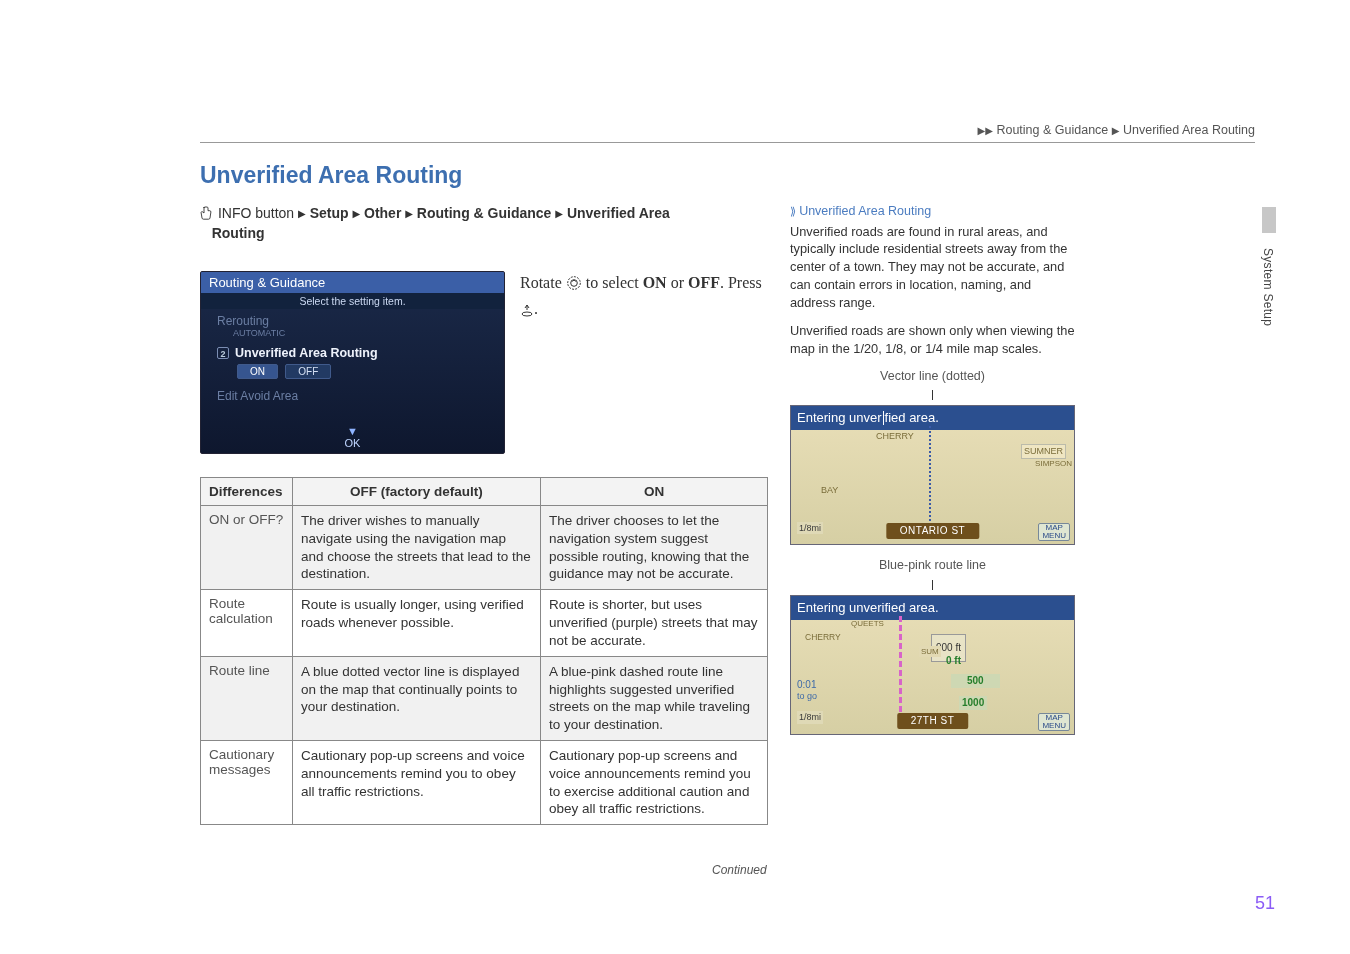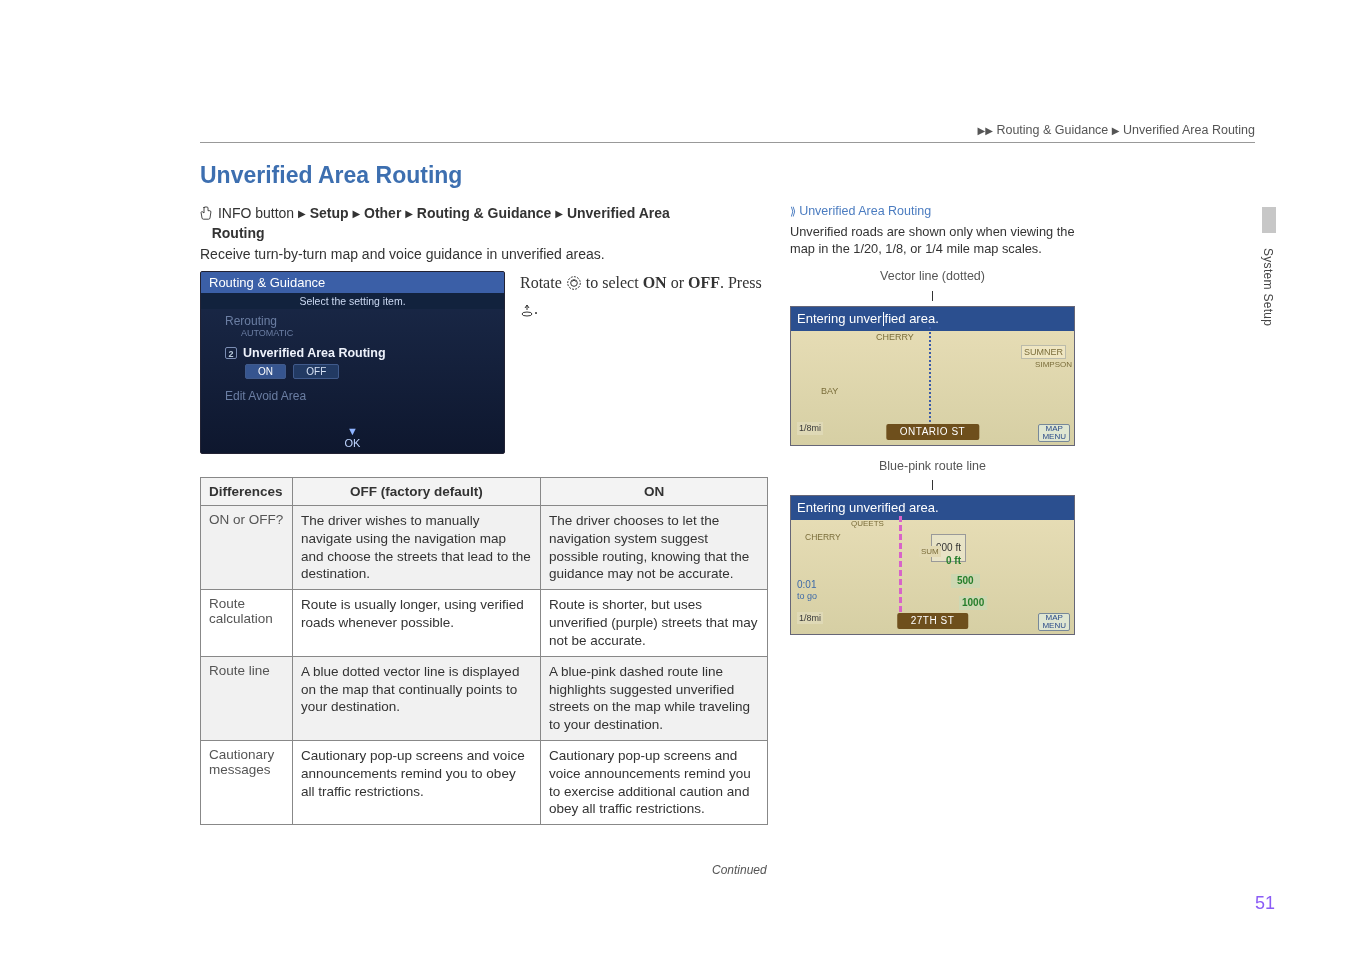--- a/index.html
+++ b/index.html
@@ -89,21 +89,21 @@
     font-size: 13px;
     padding: 3px 8px;
   }
   .shot .sub {
     background: #12223d;
     color: #cbd9f2;
     font-size: 10.5px;
     text-align: center;
     padding: 2px 0;
   }
-  .shot .body { padding: 5px 24px; font-size: 12px; }
+  .shot .body { padding: 5px 16px; font-size: 12px; }
   .shot .dim { color: #6b7ea3; }
   .shot .row2 {
     margin-top: 8px;
     color: #eef2fb;
     font-weight: 600;
     font-size: 12.5px;
   }
   .shot .num {
     display:inline-block; width:12px; height:12px; border:1px solid #7b8db3; border-radius:2px;
     font-size:9px; text-align:center; line-height:12px; color:#bcd; margin-right:6px;
@@ -224,21 +224,21 @@
     border-left: 2px dotted #3a5aa8;
   }
 
   
   .map2 .dashed {
     position:absolute; top:20px; left:108px; width:0; height:105px;
     border-left: 3px dashed #d863c9;
   }
   .map2 .dist1 { position:absolute; top:38px; left:140px; background:#e8e3c6; font-size:10px; padding:6px 4px; border:1px solid #999; color:#333; }
   .map2 .dist2 { position:absolute; top:58px; left:155px; color:#257e2b; font-size:10px; font-weight:600; }
-  .map2 .dist3 { position:absolute; top:78px; left:160px; color:#257e2b; font-size:10px; font-weight:600; background:#ced8b3; padding:0 6px;}
+  .map2 .dist3 { position:absolute; top:78px; left:160px; color:#257e2b; font-size:10px; font-weight:600; background:#ced8b3; padding:0 16px;}
   .map2 .dist4 { position:absolute; top:100px; left:168px; color:#257e2b; font-size:10px; font-weight:600; background:#ced8b3; padding:0 3px;}
   .map2 .ctag2 { position:absolute; top:36px; left:14px; font-size:8.5px; color:#7a6d3a; }
   .map2 .t001  { position:absolute; top:82px; left:6px; font-size:10px; color:#3e6aa8; }
   .map2 .togo  { position:absolute; top:94px; left:6px; font-size:9px; color:#3e6aa8; }
 
   
   .syssetup {
     position: absolute;
     top: 248px;
     right: 75px;
@@ -303,21 +303,20 @@
     <span class="bold">Setup</span>
     <span class="tri">▶</span>
     <span class="bold">Other</span>
     <span class="tri">▶</span>
     <span class="bold">Routing &amp; Guidance</span>
     <span class="tri">▶</span>
     <span class="bold">Unverified Area</span><br>
     &nbsp;&nbsp;&nbsp;<span class="bold">Routing</span>
   </div>
 
-  <div class="lead">Receive turn-by-turn map and voice guidance in unverified areas.</div>
 
   <div class="shot">
     <div class="title">Routing &amp; Guidance</div>
     <div class="sub">Select the setting item.</div>
     <div class="body">
       <div class="dim">Rerouting</div>
       <div class="dim" style="font-size:9px; margin-left:16px;">AUTOMATIC</div>
       <div class="row2">
         <span class="num">2</span><span>Unverified Area Routing</span>
       </div>
@@ -372,20 +371,21 @@
       <td class="off" style="background:#fff">Cautionary pop-up screens and voice announcements remind you to obey all traffic restrictions.</td>
       <td class="on">Cautionary pop-up screens and voice announcements remind you to exercise additional caution and obey all traffic restrictions.</td>
     </tr>
   </tbody>
     </table>
 
   <div class="side">
     <div class="shead">
       <span class="sicon">⟫</span><span>Unverified Area Routing</span>
     </div>
+    <p>Unverified roads are found in rural areas, and typically include residential streets away from the center of a town. They may not be accurate, and can contain errors in location, naming, and address range.</p>
     <p>Unverified roads are shown only when viewing the map in the 1/20, 1/8, or 1/4 mile map scales.</p>
 
     <div class="caption">Vector line (dotted)</div>
     <div style="text-align:center;">
       <div style="display:inline-block; width:1px; height:10px; background:#333;"></div>
     </div>
     <div class="map">
       <div class="banner">
         <span class="split">Entering unver</span><span style="display:inline-block;width:1px;height:14px;background:#fff;vertical-align:-3px;margin:0 1px;"></span><span class="split">fied area.</span>
       </div>

